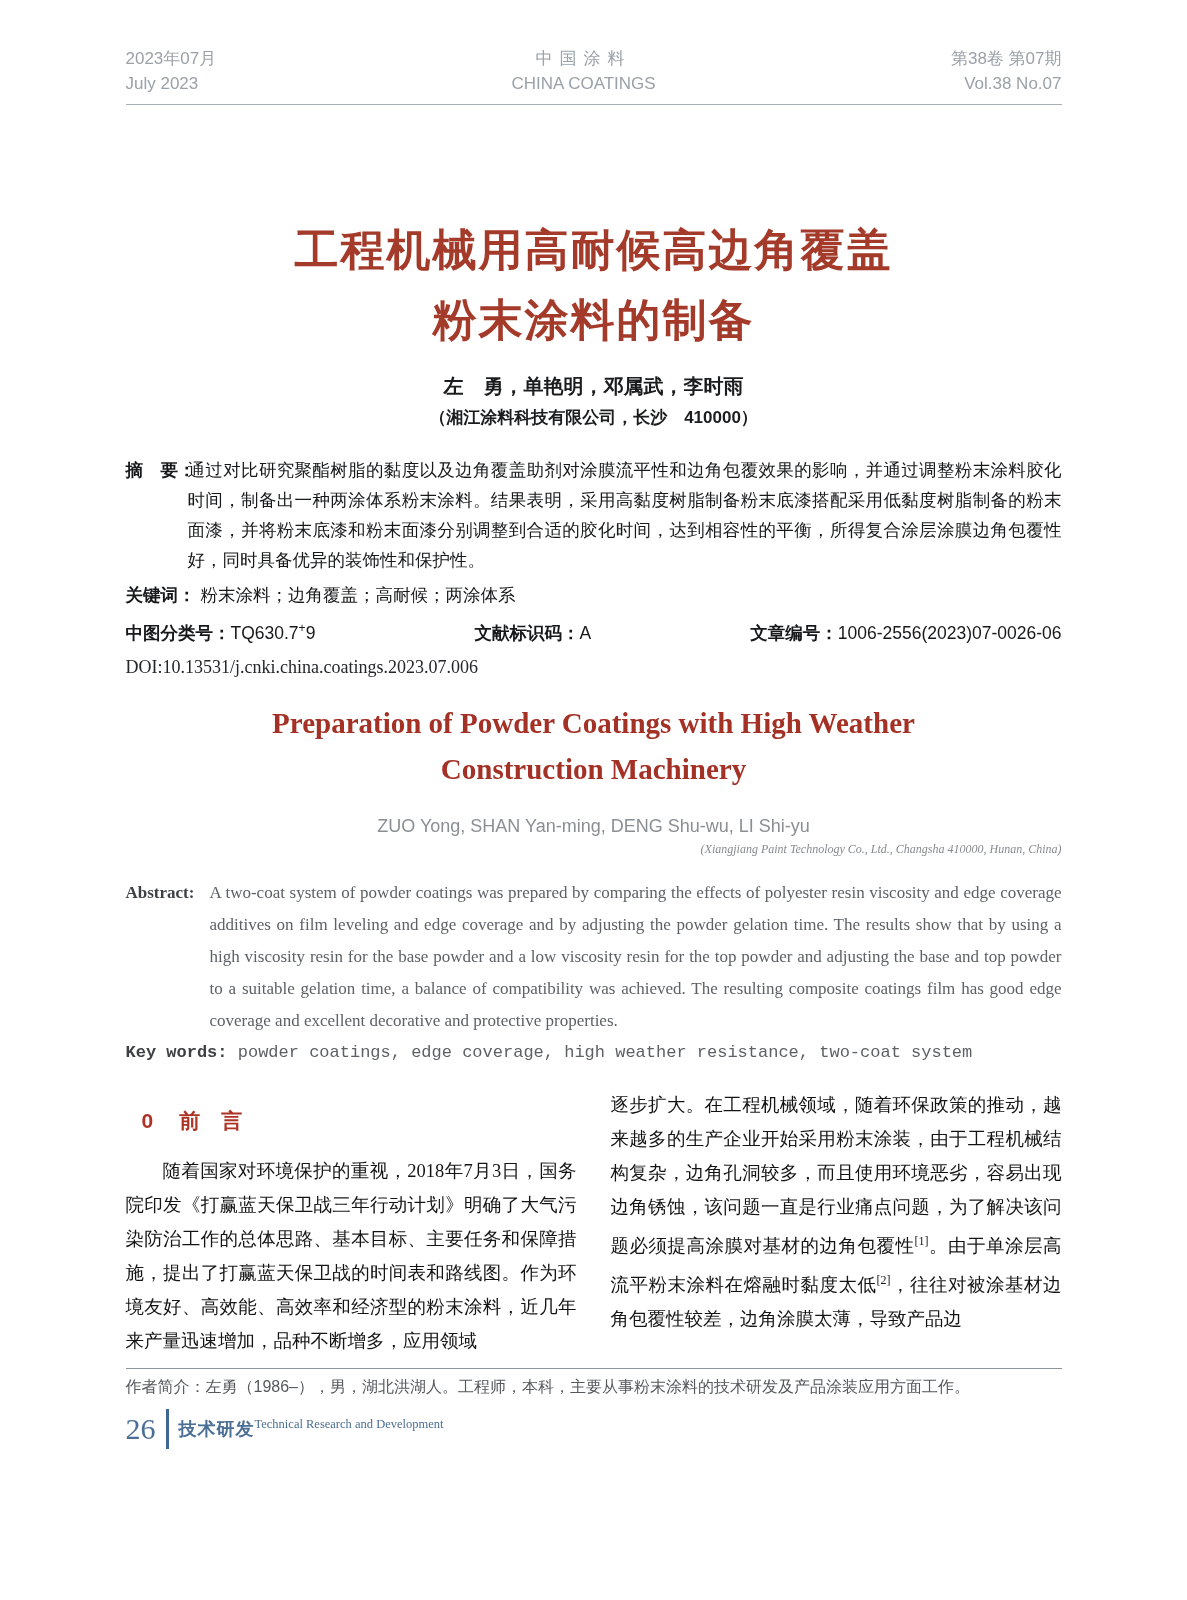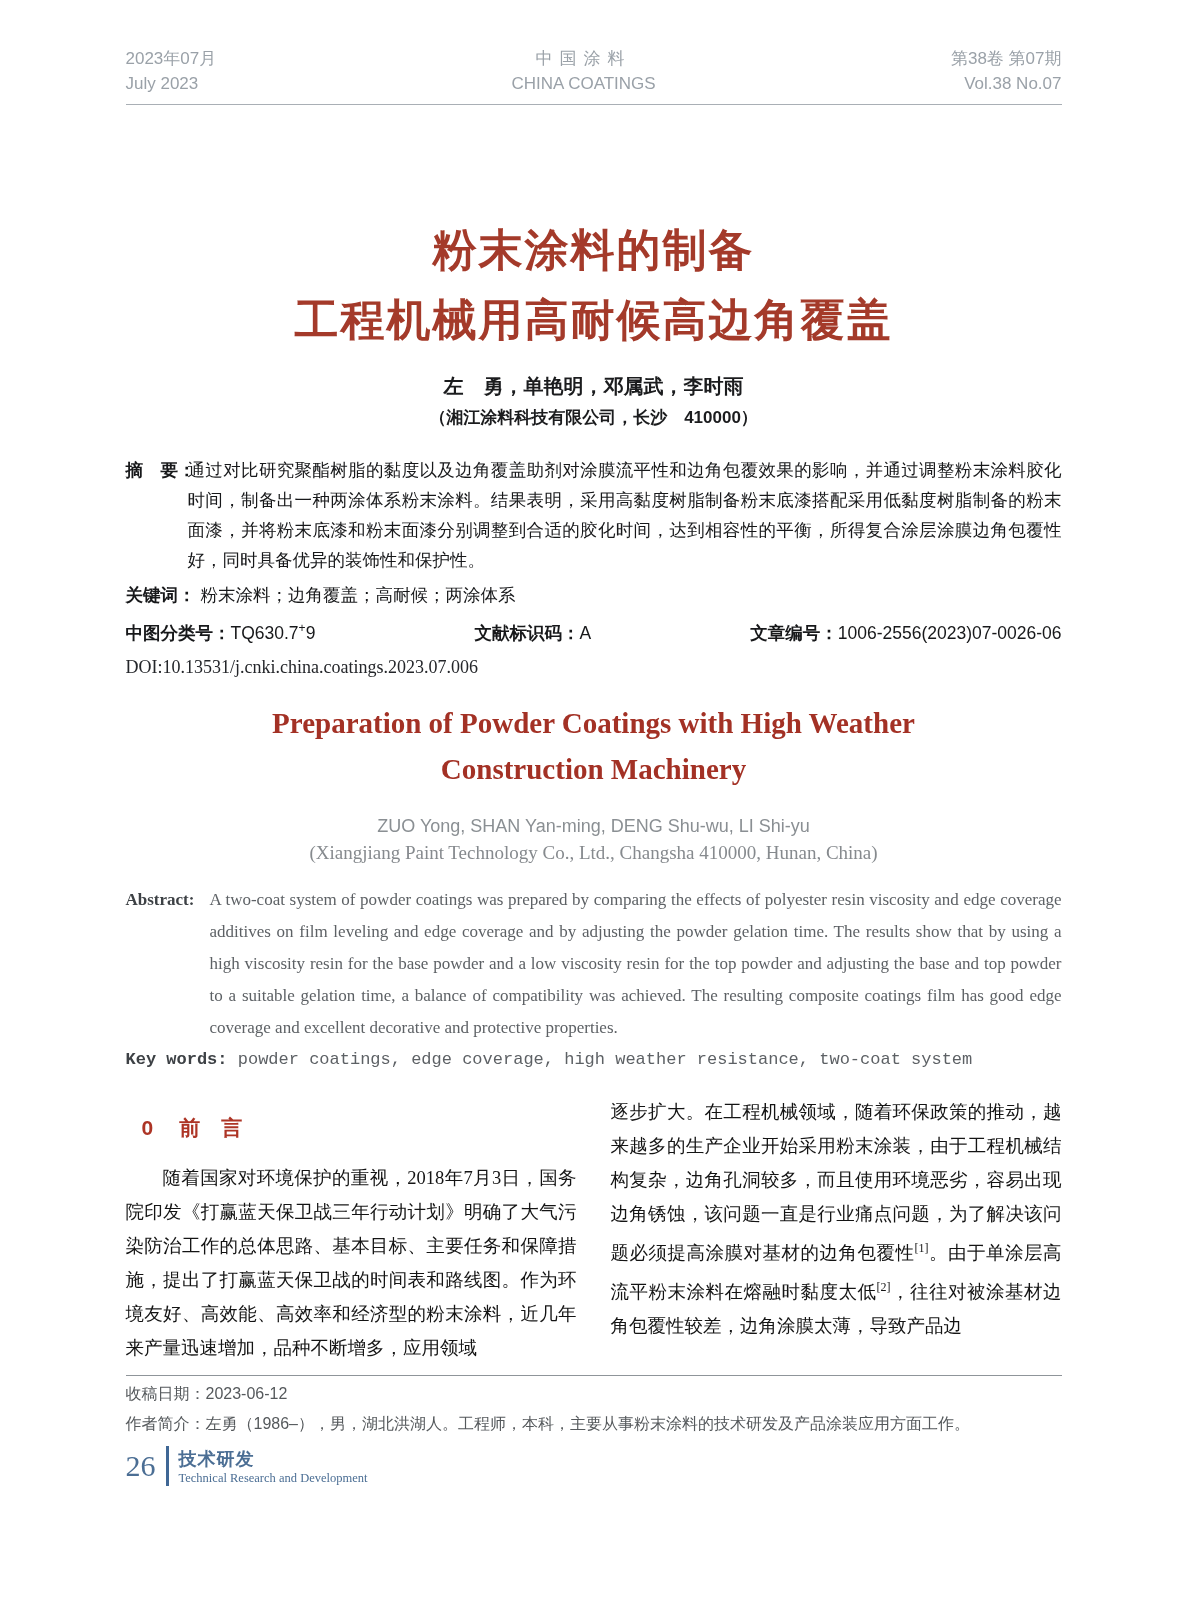--- a/index.html
+++ b/index.html
@@ -28,22 +28,22 @@
   .kw-zh{margin-top:8px;font-size:17.5px;}
   .zh-label{font-weight:700;}
   .clc-row{margin-top:14px;display:flex;justify-content:space-between;font-size:17.5px;}
   .clc-row sup{font-size:12px;}
   .doi{margin-top:12px;font-family:"Liberation Serif",serif;font-size:18px;color:#24262a;}
   
   .title-en{margin:22px 0 0 0;text-align:center;font-family:"Liberation Serif",serif;
     font-weight:700;font-size:29px;line-height:46px;color:var(--en_title_red);}
   .title-en .tline{display:block;}
   .authors-en{margin-top:24px;text-align:center;font-size:18px;color:#8a8f93;}
-  .affil-en{margin-top:5px;text-align:center;font-family:"Liberation Serif",serif;
-    font-size:19px;color:#868a8e;}
+  .affil-en{margin-top:5px;text-align:right;font-family:"Liberation Serif",serif;
+    font-style:italic;font-size:12px;color:#868a8e;}
   .hang-en{position:relative;padding-left:84px;margin-top:20px;
     font-family:"Liberation Serif",serif;font-size:17px;line-height:32px;
     text-align:justify;color:var(--en_gray);}
   .hang-en .hang-label-en{position:absolute;left:0;top:0;font-weight:700;color:#3d4145;}
   .kw-en{margin-top:6px;font-family:Liberation Mono, monospace;font-size:17px;color:var(--en_gray);}
   .en-label{font-weight:700;color:#3d4145;}
   
   .columns{margin-top:26px;display:flex;gap:34px;}
   .col{width:451px;font-family:"Liberation Serif",serif;font-size:18.5px;
     line-height:34px;text-align:justify;color:#141414;}
@@ -54,21 +54,21 @@
   .body-p.indent{text-indent:2em;}
   .ref{font-size:12px;}
   
   .foot-rule{border-top:1px solid #8f959a;margin-top:10px;}
   .footnote{margin-top:6px;font-size:16px;line-height:24px;color:#55595c;}
   .fn-label{color:#55595c;}
   
   .page-footer{margin-top:10px;display:flex;align-items:center;}
   .pnum{font-family:"Liberation Serif",serif;font-size:30px;color:var(--footer_blue);}
   .pf-bar{width:3px;height:40px;background:#3f6795;margin:0 10px;}
-  .pf-col{display:flex;flex-direction:column;justify-content:center;}
+  .pf-col{display:flex;flex-direction:row;justify-content:center;}
   .pf-zh{font-size:18px;font-weight:700;color:var(--footer_blue);letter-spacing:1px;}
   .pf-en{font-family:"Liberation Serif",serif;font-size:12.5px;color:var(--footer_blue);}
 </style>
 </head>
 <body>
 
 <div class="page">
   <div class="inner">
 
     <header class="jheader">
@@ -81,22 +81,22 @@
         <div>CHINA COATINGS</div>
       </div>
       <div class="jh-col right">
         <div>第38卷 第07期</div>
         <div>Vol.38 No.07</div>
       </div>
     </header>
     <div class="rule"></div>
 
     <h1 class="title-zh">
+      <span class="tline">工程机械用高耐候高边角覆盖</span>
       <span class="tline">粉末涂料的制备</span>
-      <span class="tline">工程机械用高耐候高边角覆盖</span>
     </h1>
 
     <div class="authors-zh">左　勇，单艳明，邓属武，李时雨</div>
     <div class="affil-zh">（湘江涂料科技有限公司，长沙　410000）</div>
 
     <div class="hang">
       <span class="hang-label">摘　要：</span>
       <span>通过对比研究聚酯树脂的黏度以及边角覆盖助剂对涂膜流平性和边角包覆效果的影响，并通过调整粉末涂料胶化时间，制备出一种两涂体系粉末涂料。结果表明，采用高黏度树脂制备粉末底漆搭配采用低黏度树脂制备的粉末面漆，并将粉末底漆和粉末面漆分别调整到合适的胶化时间，达到相容性的平衡，所得复合涂层涂膜边角包覆性好，同时具备优异的装饰性和保护性。</span>
     </div>
 
@@ -146,23 +146,20 @@
       </div>
       <div class="col">
         <p class="body-p">
           <span>逐步扩大。在工程机械领域，随着环保政策的推动，越来越多的生产企业开始采用粉末涂装，由于工程机械结构复杂，边角孔洞较多，而且使用环境恶劣，容易出现边角锈蚀，该问题一直是行业痛点问题，为了解决该问题必须提高涂膜对基材的边角包覆性</span><sup class="ref">[1]</sup><span>。由于单涂层高流平粉末涂料在熔融时黏度太低</span><sup class="ref">[2]</sup><span>，往往对被涂基材边角包覆性较差，边角涂膜太薄，导致产品边</span>
         </p>
       </div>
     </div>
 
     <div class="foot-rule"></div>
     <div class="footnote">
-      <span class="fn-label">收稿日期：</span><span>2023-06-12</span>
-    </div>
-    <div class="footnote">
       <span class="fn-label">作者简介：</span><span>左勇（1986–），男，湖北洪湖人。工程师，本科，主要从事粉末涂料的技术研发及产品涂装应用方面工作。</span>
     </div>
 
     <div class="page-footer">
       <span class="pnum">26</span>
       <span class="pf-bar"></span>
       <span class="pf-col">
         <span class="pf-zh">技术研发</span>
         <span class="pf-en">Technical Research and Development</span>
       </span>

